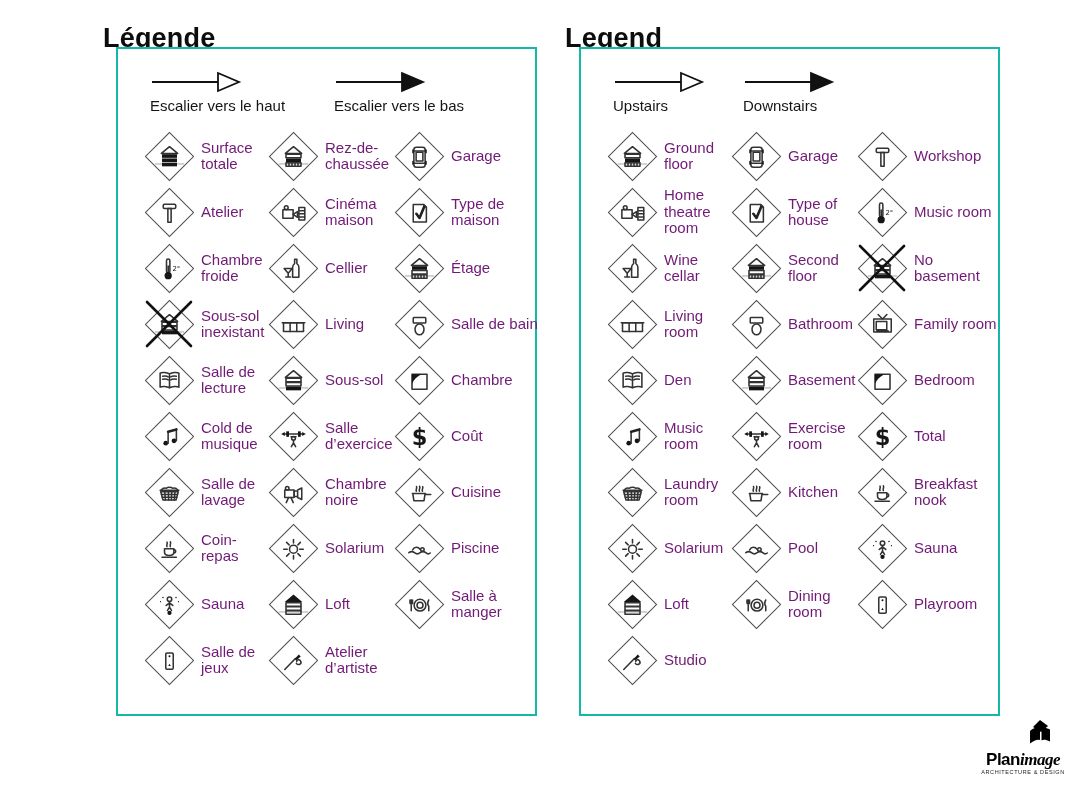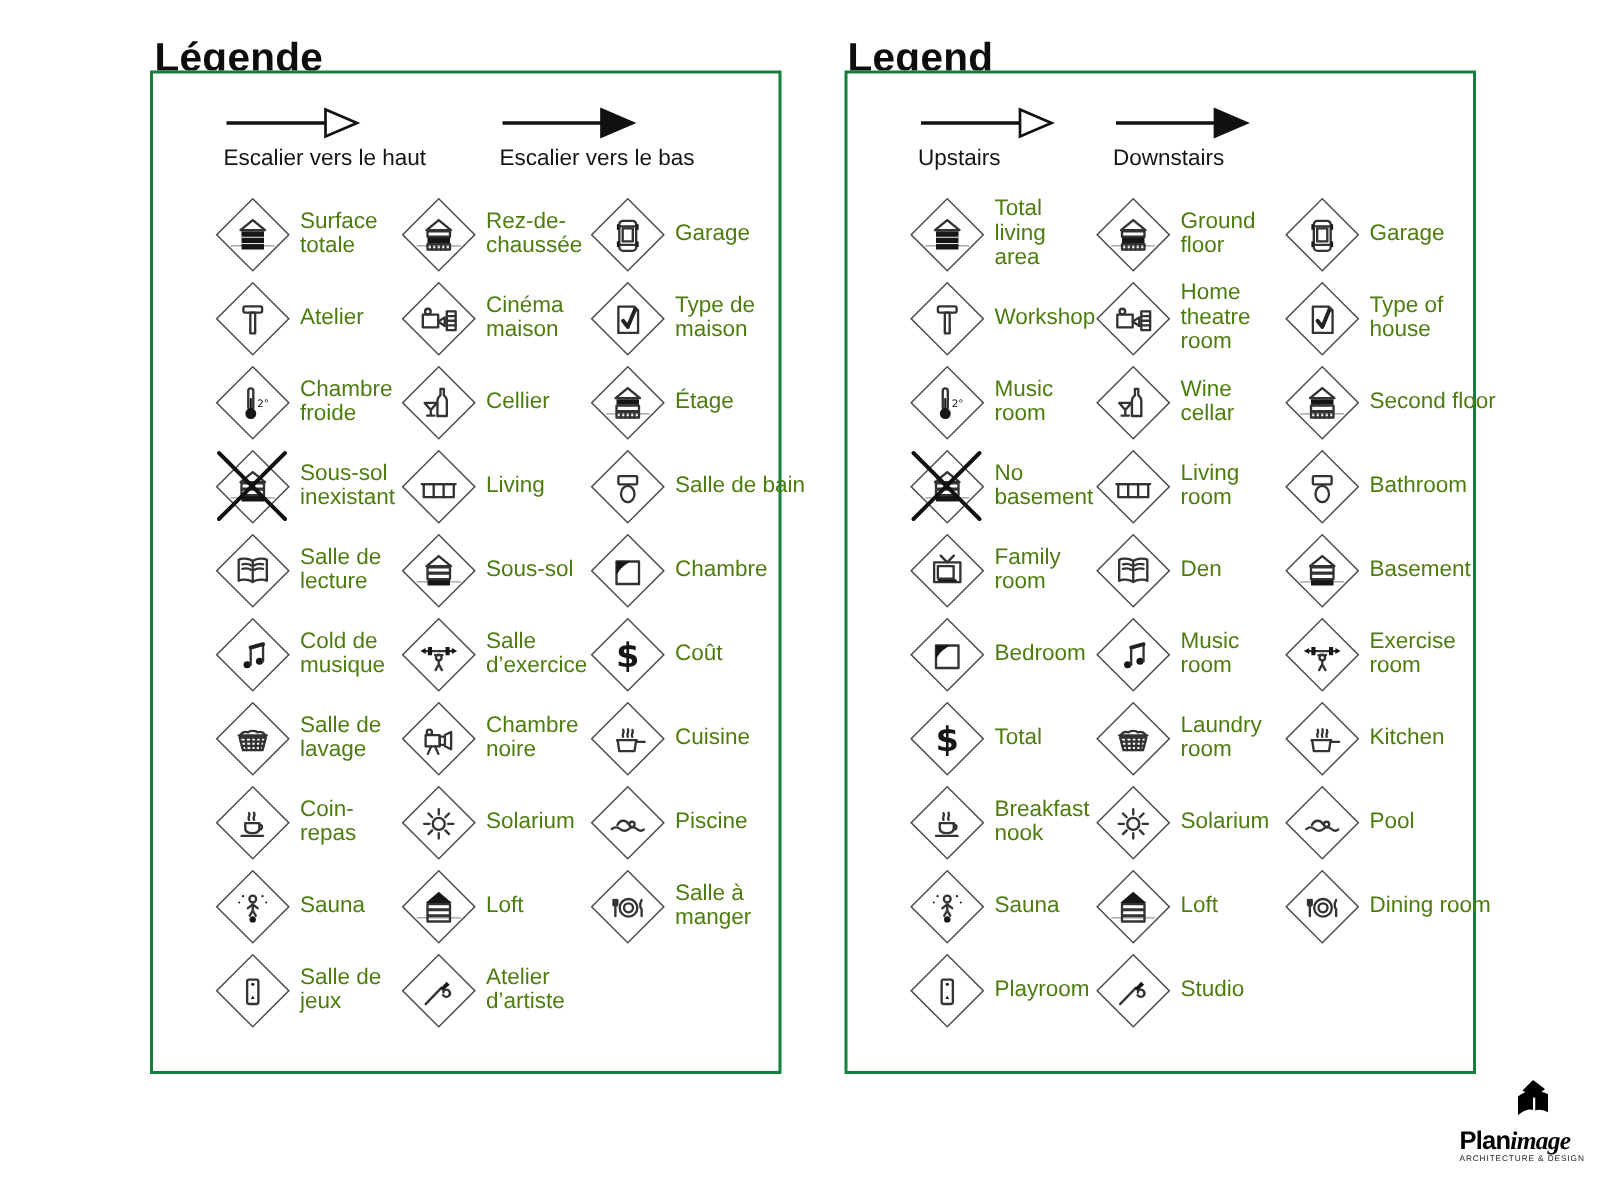--- a/index.html
+++ b/index.html
@@ -1,43 +1,43 @@
 <!DOCTYPE html>
 <html><head>
 <meta charset="utf-8">
 <style>
   html,body{margin:0;padding:0;background:#fff;}
   body{width:1080px;height:785px;position:relative;overflow:hidden;
        font-family:"Liberation Sans","DejaVu Sans",sans-serif;color:#111;}
   .panel-title{position:absolute;top:1px;font-size:27px;font-weight:bold;letter-spacing:0.2px;color:#0d0d0d;}
   #title-fr{left:103px;}
   #title-en{left:565px;}
-  .panel{position:absolute;top:47px;width:421px;height:669px;border:2px solid #15803d;background:#fff;box-sizing:border-box;padding:16px 0 0 41px;}
+  .panel{position:absolute;top:47px;width:421px;height:669px;border:2px solid #14b8a6;background:#fff;box-sizing:border-box;padding:16px 0 0 26px;margin-left:16px;}
   #panel-fr{left:100px;}
   #panel-en{left:563px;}
   .arrow-row{display:flex;gap:34px;margin:6px 0 14px 6px;}
   .arrow-block{display:flex;flex-direction:column;min-width:150px;}
   #panel-en .arrow-block{min-width:96px;}
   .arrow-block svg{display:block;}
   .arrow-label{font-size:15px;margin-top:4px;color:#151515;}
   .grid{display:grid;grid-template-columns:124px 126px 145px;grid-auto-rows:56px;}
   .cell{display:flex;align-items:center;}
   .diaw{width:50px;height:50px;flex:none;display:flex;align-items:center;justify-content:center;position:relative;}
   .dia{width:33px;height:33px;border:1.6px solid #4c4c4c;background:#fff;transform:rotate(45deg);display:flex;align-items:center;justify-content:center;}
   .icsvg{transform:rotate(-45deg);width:30px;height:30px;}
   .icsvg .s{fill:none;stroke:#333;stroke-width:1.25;stroke-linecap:round;stroke-linejoin:round;}
   .icsvg .s2{fill:none;stroke:#222;stroke-width:2.1;stroke-linecap:round;stroke-linejoin:round;}
   .icsvg .f{fill:#161616;stroke:none;}
   .icsvg .ft{fill:#161616;stroke:none;font-family:"DejaVu Sans",sans-serif;}
   .xover{position:absolute;left:-4px;top:-4px;width:58px;height:58px;pointer-events:none;}
-  .cell-label{font-size:15px;line-height:16.5px;margin-left:7px;color:#4d7c0f;}
+  .cell-label{font-size:15px;line-height:16.5px;margin-left:7px;color:#701a75;}
   .arr-line{stroke:#111;stroke-width:2.2;}
   .arr-head-outline{fill:#fff;stroke:#111;stroke-width:1.8;}
   .arr-head-filled{fill:#111;stroke:#111;stroke-width:1.8;}
-  #logo{position:absolute;left:973px;top:720px;width:100px;}
+  #logo{position:absolute;left:973px;top:720px;width:100px;text-align:center;}
   #logo .mark{margin:0 0 -4px 34px;}
   #logo .brand{font-size:17px;line-height:16px;color:#000;white-space:nowrap;}
   #logo .brand b{font-weight:bold;letter-spacing:-0.5px;}
   #logo .brand i{font-family:"Liberation Serif","DejaVu Serif",serif;font-style:italic;font-weight:bold;letter-spacing:-0.5px;}
   #logo .tagline{font-size:5.5px;letter-spacing:0.6px;color:#222;margin-top:1px;white-space:nowrap;}
 </style>
 </head>
 <body>
 
 <h2 class="panel-title" id="title-fr">Légende</h2>
@@ -454,34 +454,20 @@
       <span class="arrow-label">Downstairs</span>
     </div>
   </div>
   <div class="grid">
       <div class="cell">
         <span class="diaw">
           <span class="dia">
             <svg class="icsvg" viewBox="0 0 24 24">
               <path class="s" style="stroke:#9a9a9a;stroke-width:.7" d="M0.5 17.4 H23.5"></path>
               <path class="s" d="M5.5 9 L12 3.6 L18.5 9 Z"></path>
-              <rect class="f" x="6" y="9.6" width="12" height="2.9"></rect>
-              <rect class="f" x="6" y="13" width="12" height="2.9"></rect>
-              <rect class="f" x="6" y="16.4" width="12" height="2.9"></rect>
-            </svg>
-          </span>
-        </span>
-        <span class="cell-label">Total living area</span>
-      </div>
-      <div class="cell">
-        <span class="diaw">
-          <span class="dia">
-            <svg class="icsvg" viewBox="0 0 24 24">
-              <path class="s" style="stroke:#9a9a9a;stroke-width:.7" d="M0.5 17.4 H23.5"></path>
-              <path class="s" d="M5.5 9 L12 3.6 L18.5 9 Z"></path>
               <rect class="s" x="6" y="9.6" width="12" height="2.9"></rect>
               <rect class="f" x="6" y="13" width="12" height="2.9"></rect>
               <rect class="s" x="6" y="16.4" width="12" height="2.9"></rect>
               <path class="s" d="M8.4 16.4 v2.9 M10.8 16.4 v2.9 M13.2 16.4 v2.9 M15.6 16.4 v2.9"></path>
             </svg>
           </span>
         </span>
         <span class="cell-label">Ground floor</span>
       </div>
       <div class="cell">

